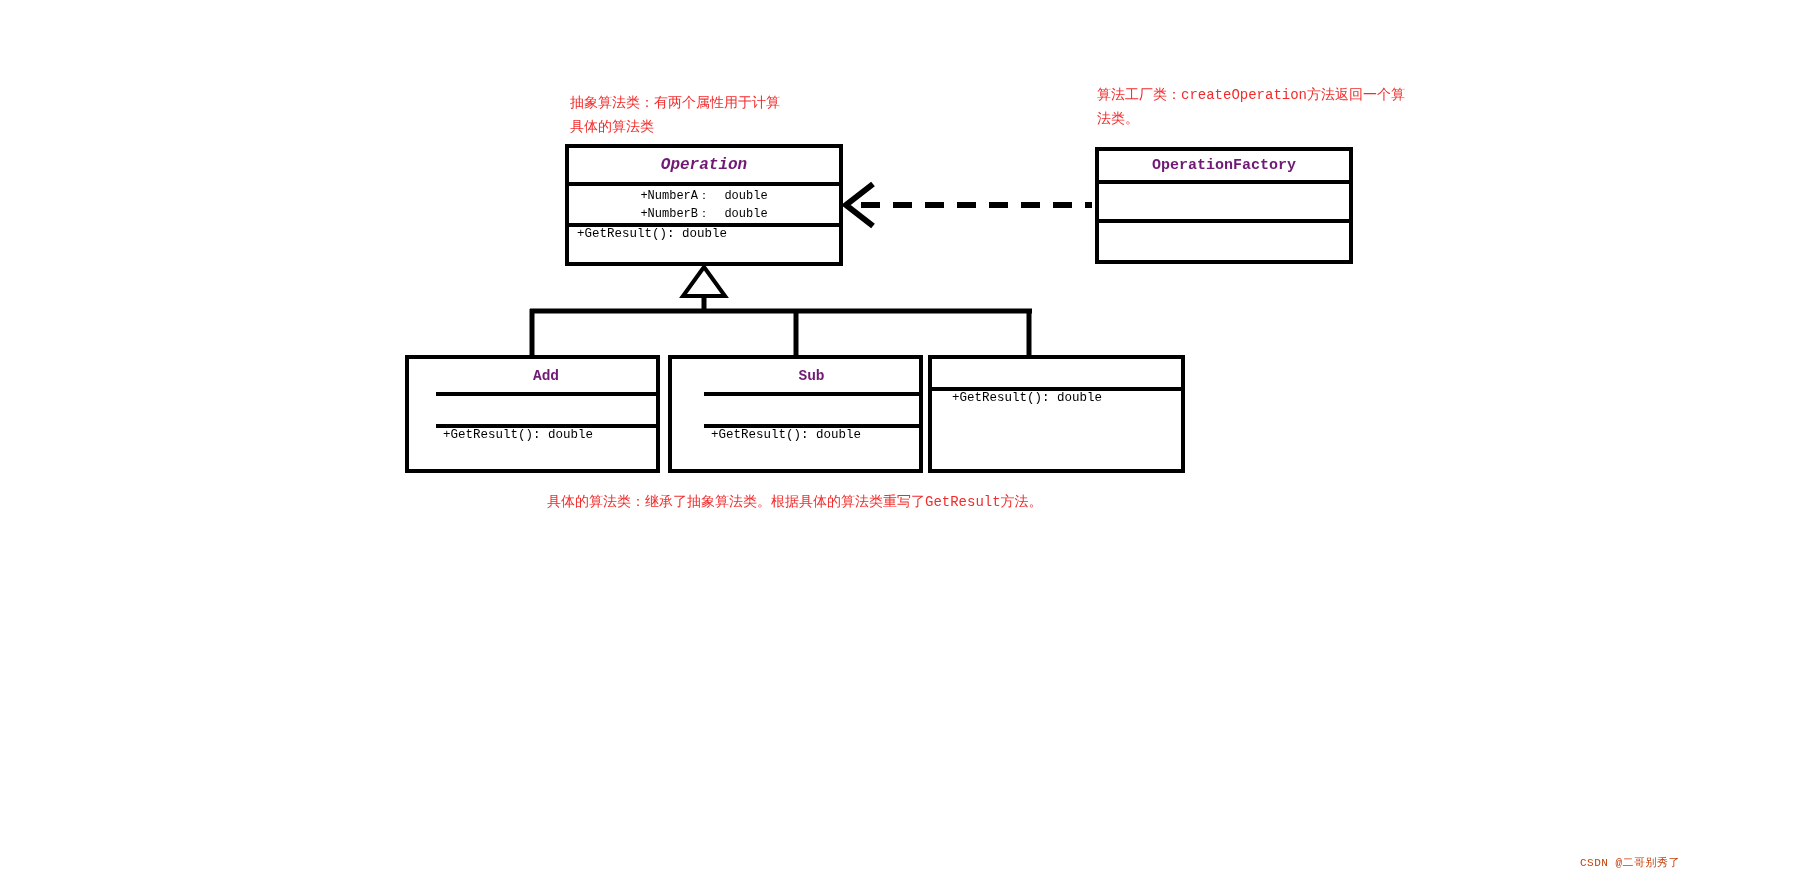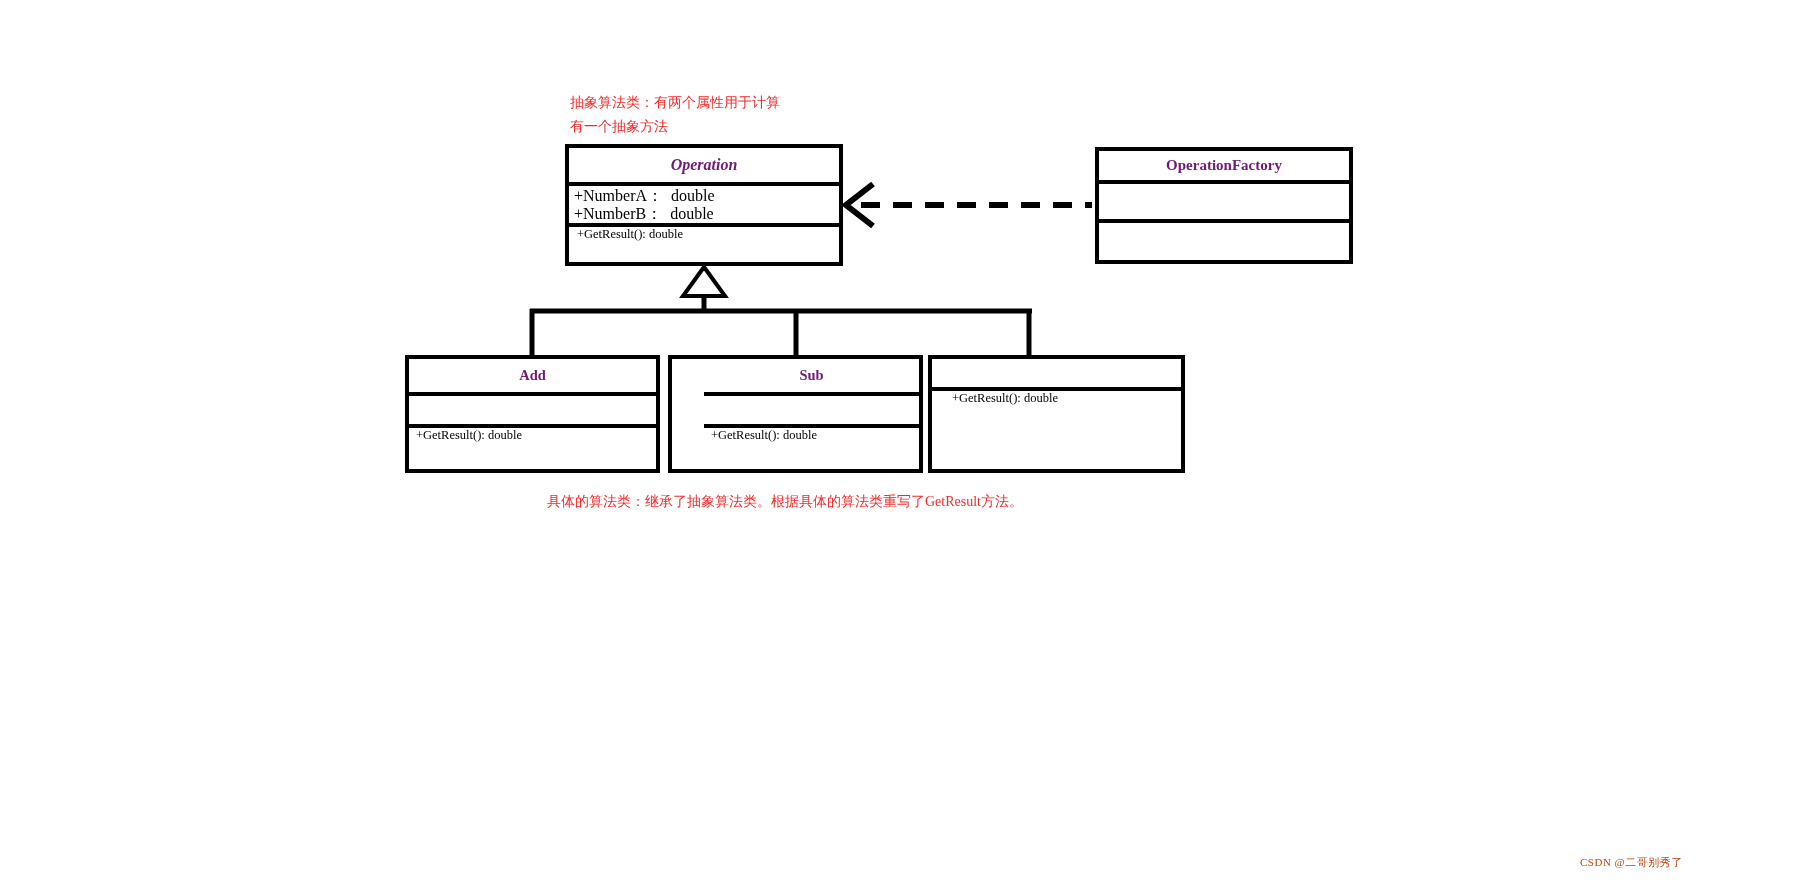--- a/index.html
+++ b/index.html
@@ -1,20 +1,20 @@
 <!DOCTYPE html>
 <html><head>
 <meta charset="utf-8">
 <style>
   html,body{margin:0;padding:0;background:#ffffff;}
   .canvas{
     position:relative;
     width:1792px;height:883px;
     background:#ffffff;
-    font-family:Liberation Serif, serif;
+    font-family:Liberation Mono, monospace;
     overflow:hidden;
   }
   
   .note{
     position:absolute;
     color:#f22b2b;
     font-size:14px;
     line-height:24px;
     white-space:nowrap;
   }
@@ -35,22 +35,22 @@
     display:flex;align-items:center;justify-content:center;
     font-weight:bold;font-size:15px;color:#701a75;
     flex:0 0 auto;
   }
   .uml-attrs{
     border-bottom:4px solid #000000;
     display:flex;flex-direction:column;justify-content:center;
     flex:0 0 auto;
   }
   .attr-line{
-    font-size:16px;line-height:18px;color:#000;
-    padding-left:5px;white-space:pre;
+    font-size:12px;line-height:18px;color:#000;
+    white-space:pre;text-align:center;
   }
   .uml-methods{
     flex:1 1 auto;
     display:flex;
   }
   .method-line{
     font-size:12.5px;color:#000;white-space:pre;
   }
   .box-operation{left:565px;top:144px;width:278px;height:122px;}
   .box-operation .uml-title{height:34px;font-style:italic;font-size:16px;}
@@ -58,21 +58,21 @@
   .box-operation .method-line{padding-left:8px;}
 
   .box-factory{left:1095px;top:147px;width:258px;height:117px;}
   .box-factory .uml-title{height:29px;}
   .box-factory .uml-attrs{height:35px;}
   .box-factory .method-line{padding-left:10px;}
 
   .box-sub3{top:355px;height:118px;}
   .box-sub3 .uml-title{height:33px;font-size:14.5px;}
   .box-sub3 .uml-attrs{height:28px;}
-  .box-add{left:405px;width:255px;}
+  .box-add{left:405px;width:255px;padding-left:27px;}
   .box-add .method-line{padding-left:7px;}
   .box-subtract{left:668px;width:255px;padding-left:32px;}
   .box-subtract .method-line{padding-left:7px;}
   .box-multi{left:928px;width:257px;}
   .box-multi .method-line{padding-left:20px;}
 
   
   .connector-svg{position:absolute;left:0;top:0;pointer-events:none;}
 
   
@@ -85,23 +85,27 @@
     white-space:nowrap;
   }
 </style>
 </head>
 <body>
 
 <div class="canvas">
 
   <div class="note note-abstract">
     <div>抽象算法类：有两个属性用于计算</div>
-    <div>有一个抽象方法</div>
+    <div>具体的算法类</div>
   </div>
 
+  <div class="note note-factory">
+    <div>算法工厂类：createOperation方法返回一个算</div>
+    <div>法类。</div>
+  </div>
 
   <div class="note note-concrete">
     <div>具体的算法类：继承了抽象算法类。根据具体的算法类重写了GetResult方法。</div>
   </div>
 
   <svg class="connector-svg" width="1800" height="883" viewBox="0 0 1800 883">
     
     <polygon points="704,267 683,296 725,296" fill="#ffffff" stroke="#000000" stroke-width="4"></polygon>
     <line x1="704" y1="296" x2="704" y2="313" stroke="#000000" stroke-width="5"></line>
     

